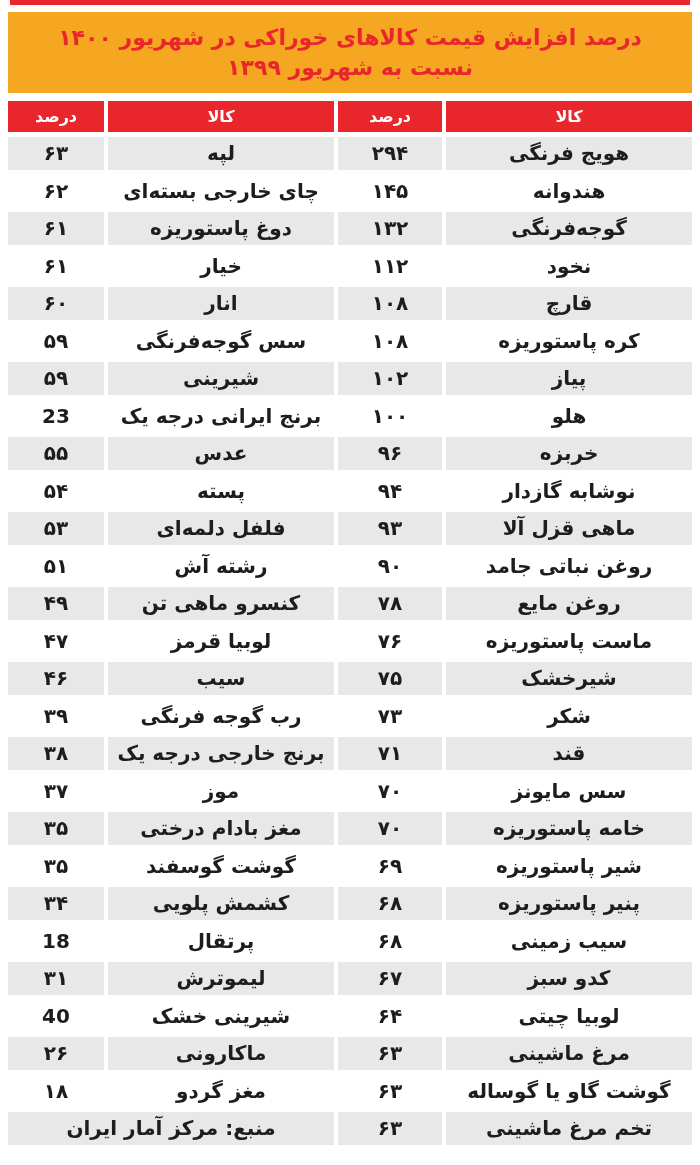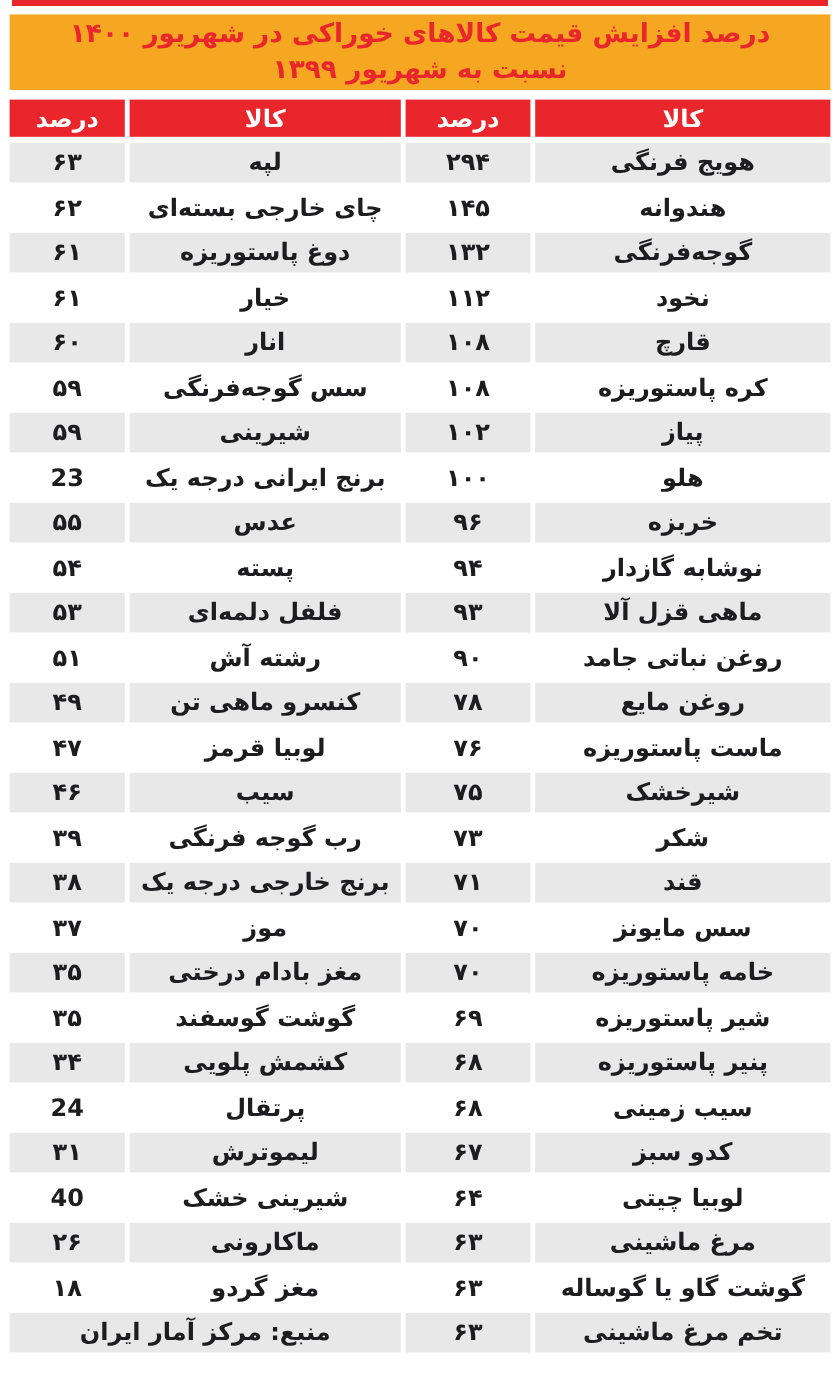--- a/index.html
+++ b/index.html
@@ -24,21 +24,21 @@
     width: 680px; height: 5px;
     background: var(--red);
   }
   .sheet {
     position: absolute;
     top: 12px; left: 8px;
     width: 684px;
   }
   .title-block {
     background: var(--yellow);
-    height: 63px;
+    height: 81px;
     margin-bottom: 8px;
     display: flex;
     flex-direction: column;
     align-items: center;
     justify-content: center;
     gap: 2px;
   }
   .title-line {
     color: var(--red);
     font-size: 22px;
@@ -62,21 +62,21 @@
     justify-content: center;
     font-weight: bold;
     font-size: 20px;
     color: var(--text_dark);
     white-space: nowrap;
     overflow: hidden;
   }
   .hdr {
     background: var(--red);
     color: var(--header_text);
-    font-size: 20px;
+    font-size: 16px;
   }
   .shade { background: var(--row_gray); }
   .plain { background: #ffffff; }
   .source-cell { grid-column: span 2; }
 </style>
 </head>
 <body>
 
 <div class="top-strip"></div>
 
@@ -194,21 +194,21 @@
   <div class="cell pct plain">۳۵</div>
 
   <div class="cell item shade">پنیر پاستوریزه</div>
   <div class="cell pct shade">۶۸</div>
   <div class="cell item shade">کشمش پلویی</div>
   <div class="cell pct shade">۳۴</div>
 
   <div class="cell item plain">سیب زمینی</div>
   <div class="cell pct plain">۶۸</div>
   <div class="cell item plain">پرتقال</div>
-  <div class="cell pct plain">24</div>
+  <div class="cell pct plain">18</div>
 
   <div class="cell item shade">کدو سبز</div>
   <div class="cell pct shade">۶۷</div>
   <div class="cell item shade">لیموترش</div>
   <div class="cell pct shade">۳۱</div>
 
   <div class="cell item plain">لوبیا چیتی</div>
   <div class="cell pct plain">۶۴</div>
   <div class="cell item plain">شیرینی خشک</div>
   <div class="cell pct plain">40</div>

